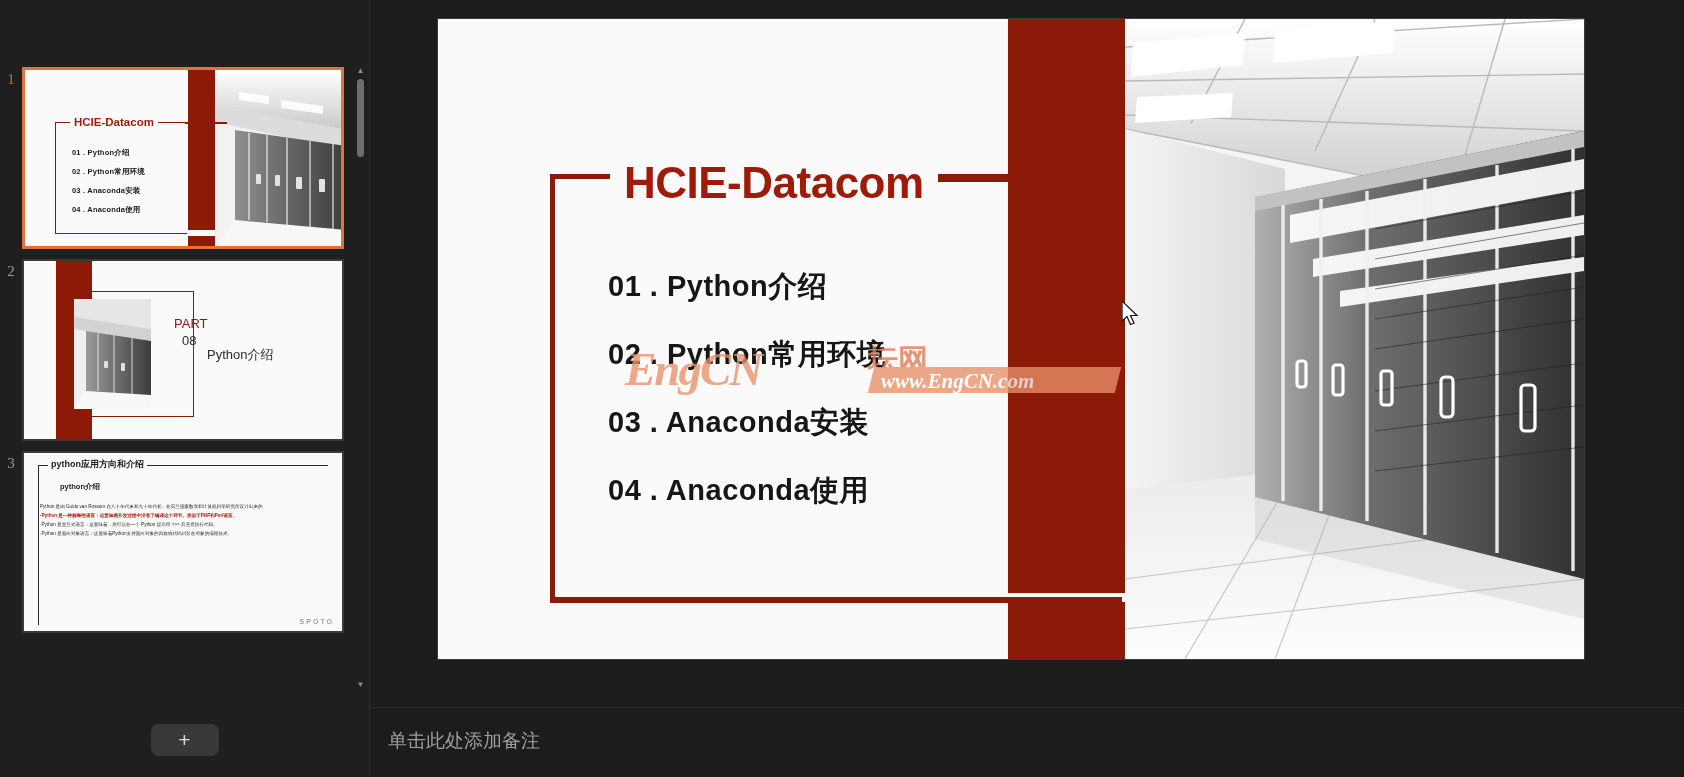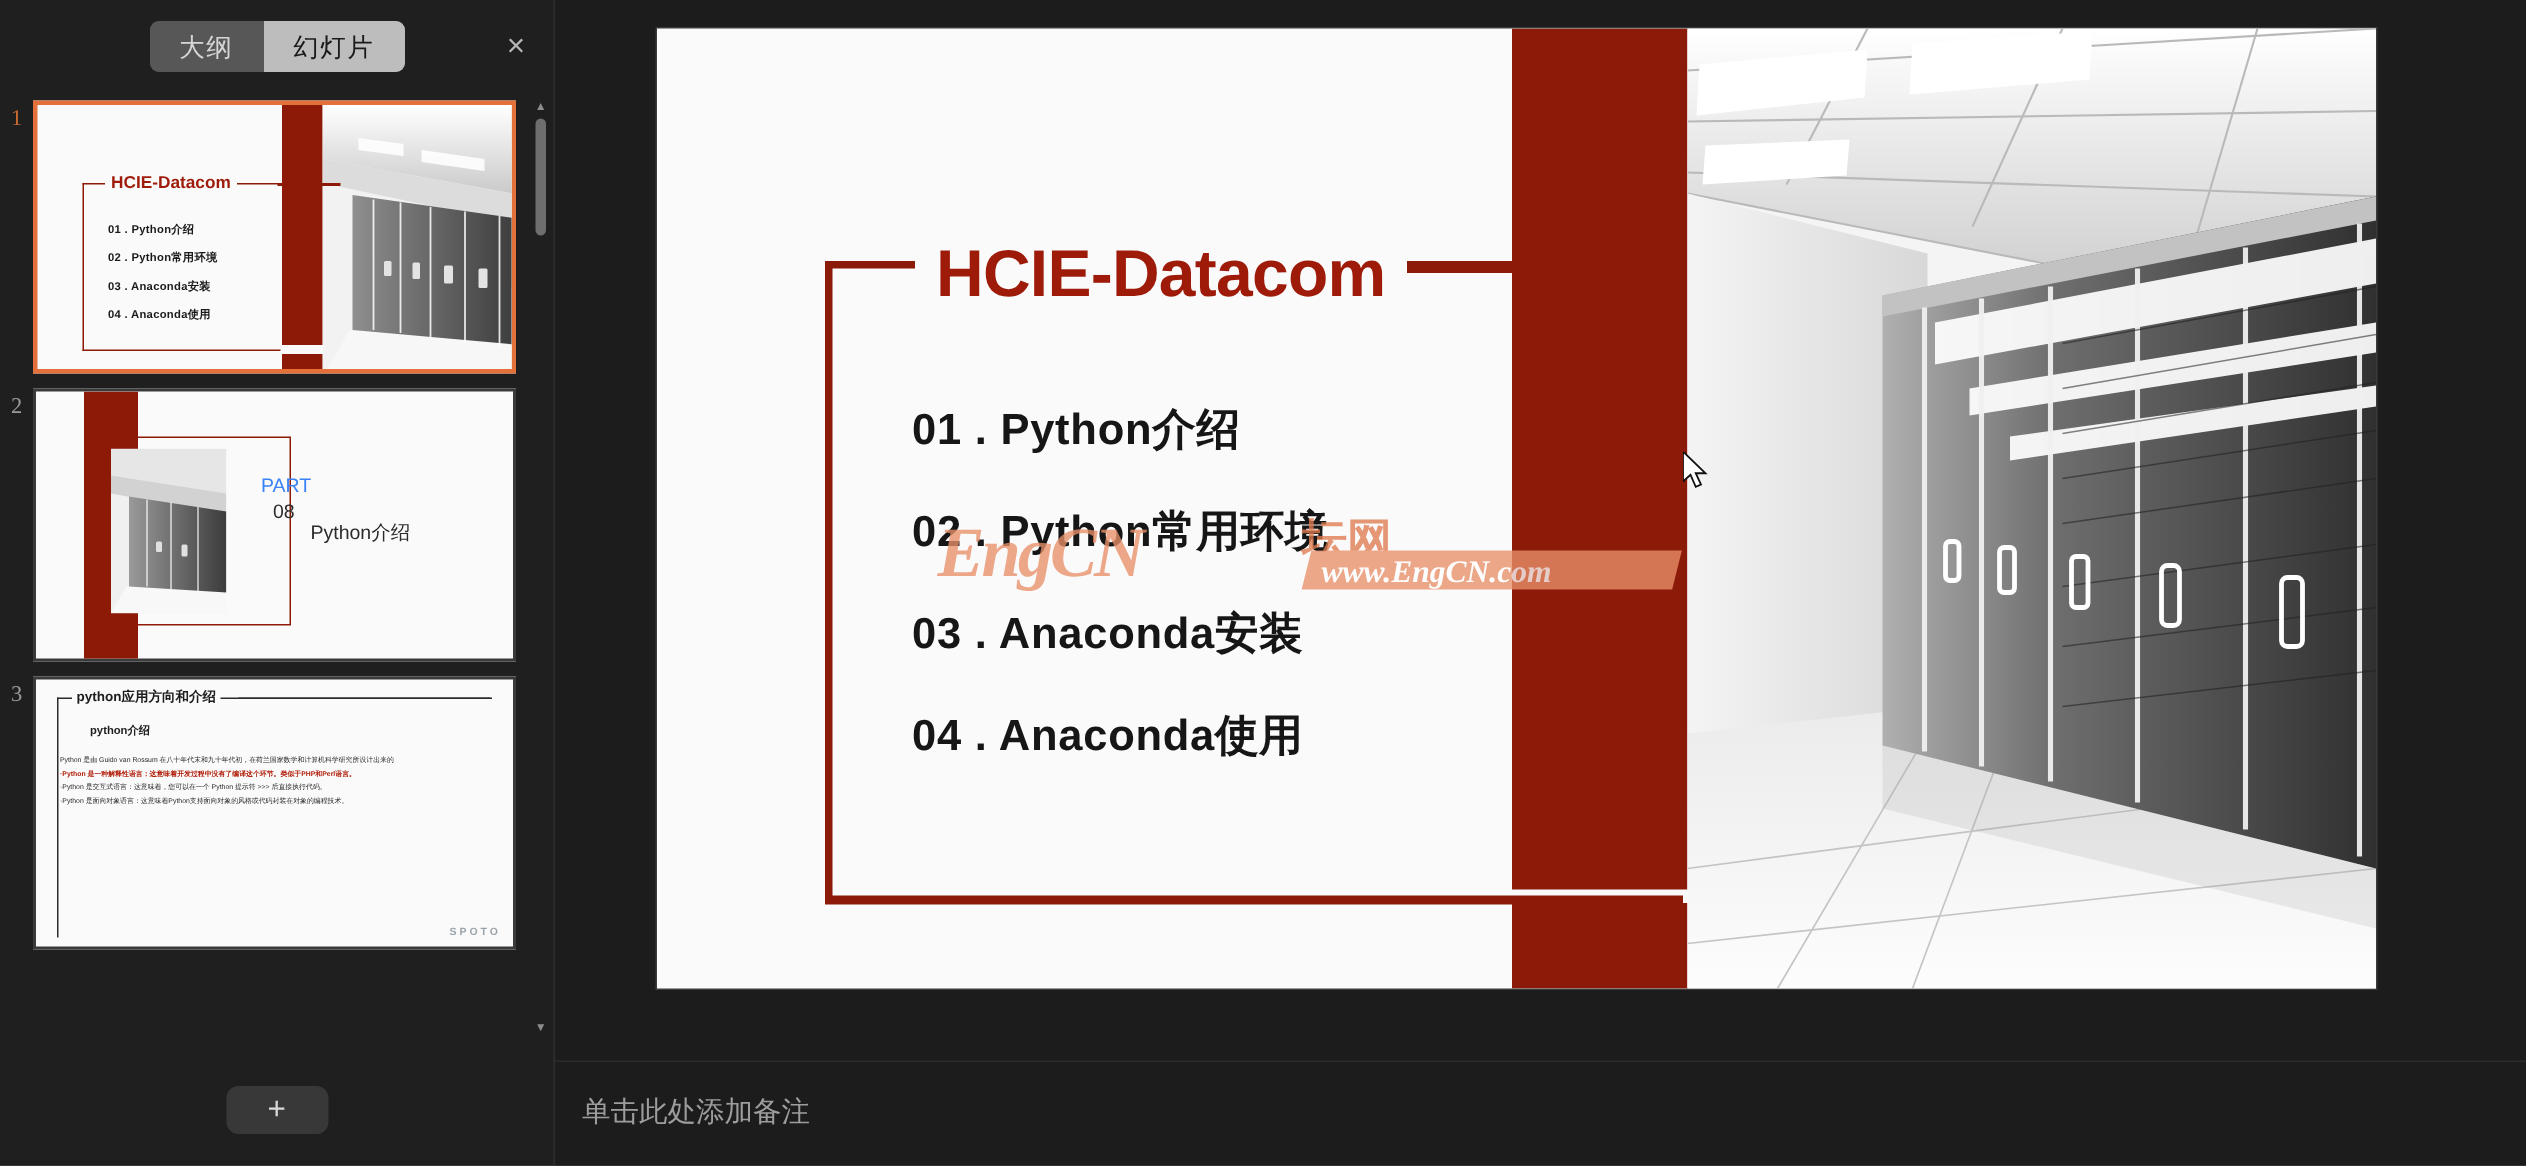--- a/index.html
+++ b/index.html
@@ -83,21 +83,21 @@
   .t1-items { position: absolute; left: 47px; top: 78px; }
   .t1-item { font-size: 7.5px; font-weight: bold; color: #1a1a1a; margin-bottom: 9px; letter-spacing: .2px; }
 
   
   .t2-band { position: absolute; left: 32px; top: 0; width: 36px; height: 182px; background: #8d1a07; }
   .t2-box {
     position: absolute; left: 48px; top: 30px; width: 122px; height: 126px;
     border: 1.5px solid #8d1a07; background: transparent;
   }
   .t2-photo { position: absolute; left: 50px; top: 38px; width: 77px; height: 110px; overflow: hidden; }
-  .t2-part { position: absolute; left: 150px; top: 55px; font-size: 13px; color: #3b82f6; font-weight: 400; }
+  .t2-part { position: absolute; left: 150px; top: 55px; font-size: 13px; color: #7f1d1d; font-weight: 400; }
   .t2-num  { position: absolute; left: 158px; top: 72px; font-size: 13px; color: #2b2b2b; }
   .t2-sub  { position: absolute; left: 183px; top: 85px; font-size: 13px; color: #2b2b2b; }
 
   
   .t3-bracket { position: absolute; left: 14px; top: 12px; width: 290px; height: 160px;
     border-left: 1.2px solid #2a2a2a; border-top: 1.2px solid #2a2a2a; }
   .t3-rule { position: absolute; left: 135px; top: 12px; width: 168px; height: 1.2px; background: #2a2a2a; }
   .t3-title { position: absolute; left: 24px; top: 5px; font-size: 9px; font-weight: bold; color: #1d1d1d; background: #fafafa; padding: 0 3px; text-align: center; }
   .t3-sub { position: absolute; left: 36px; top: 29px; font-size: 7.5px; font-weight: bold; color: #1d1d1d; }
   .t3-body { position: absolute; left: 16px; top: 50px; width: 296px; }
@@ -206,27 +206,20 @@
     font-size: 19px; color: #9d9d9d; cursor: text;
   }
 </style>
 </head>
 <body>
 
 <div class="app">
 
   <div class="left-panel">
 
-    <div class="panel-header">
-      <div class="segmented">
-        <div class="seg-btn">大纲</div>
-        <div class="seg-btn active">幻灯片</div>
-      </div>
-      <div class="close-x">×</div>
-    </div>
 
     <div class="thumb-list">
 
       <div class="thumb-row">
         <div class="thumb-num">1</div>
         <div class="thumb-frame selected">
           <div class="t1-red-band"></div>
           <div class="t1-red-band2"></div>
           <div class="t1-photo">
             <svg width="132" height="182" viewBox="0 0 132 182" preserveAspectRatio="none">

